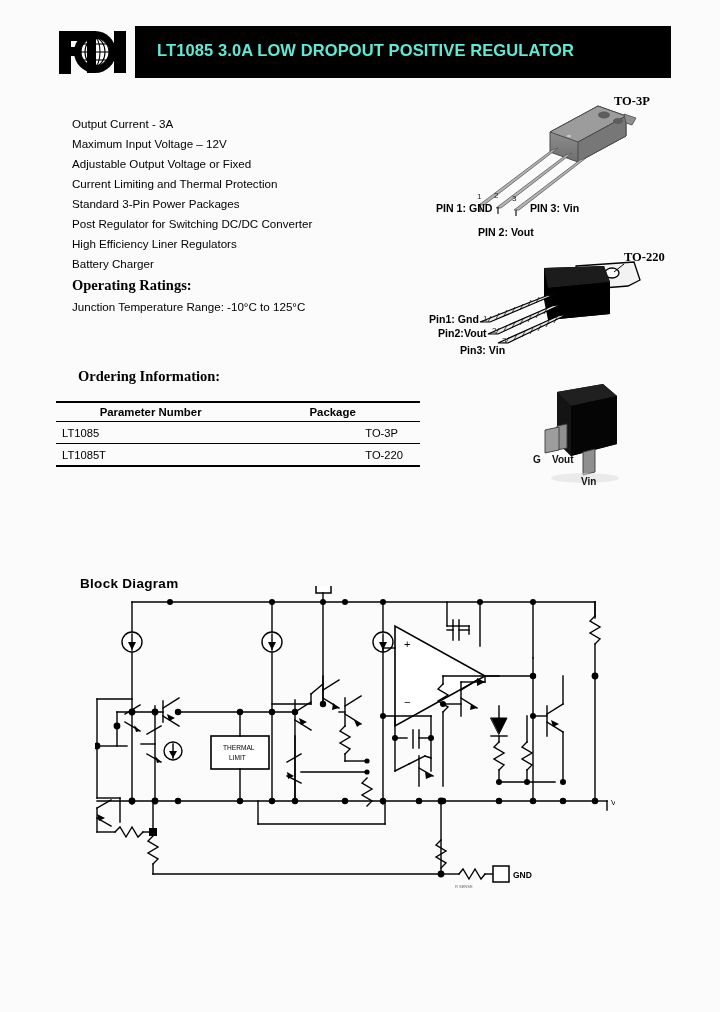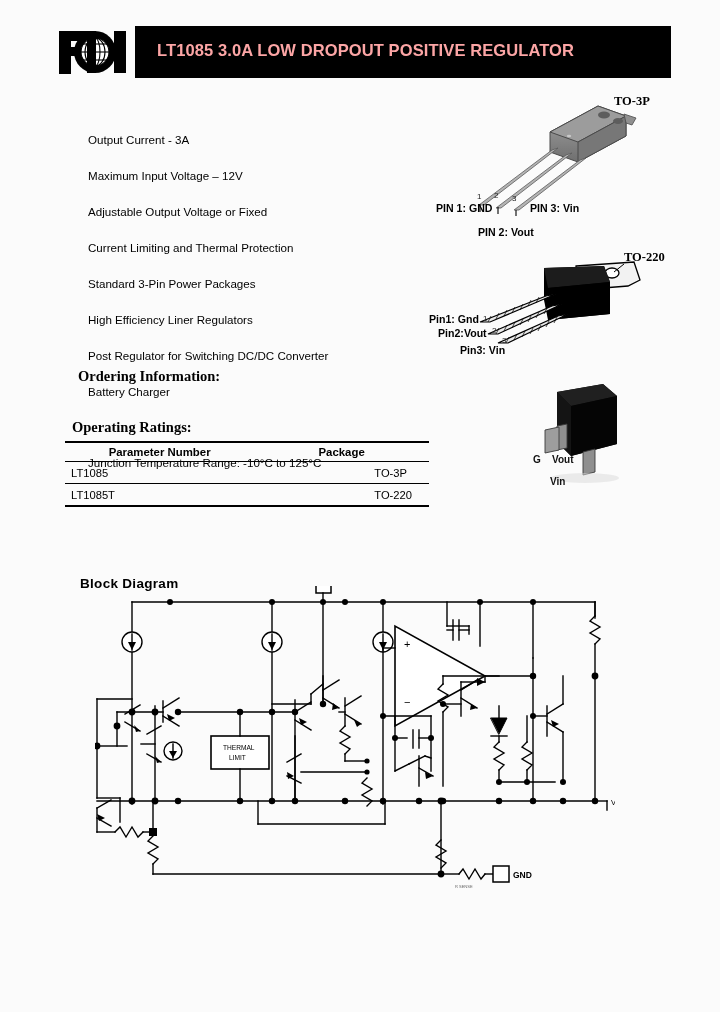--- a/index.html
+++ b/index.html
@@ -36,21 +36,21 @@
   }
   .title-bar {
     position: absolute;
     left: 78px; top: 0;
     width: 536px; height: 52px;
     background: #000;
   }
   .title-text {
     position: absolute;
     left: 22px; top: 15px;
-    color: #fca5a5;
+    color: #5eead4;
     font-size: 16.5px;
     font-weight: bold;
     letter-spacing: 0.1px;
     white-space: nowrap;
   }
 
   
   .leftcol {
     position: absolute;
     left: 72px; top: 114px;
@@ -60,39 +60,38 @@
     font-family: "Liberation Serif", serif;
     font-weight: bold;
     font-size: 14.5px;
     margin: 0 0 2px 0;
     line-height: 1.35;
   }
   .sec-head.tight { margin-top: 2px; }
   .bullet-line {
     font-size: 11.6px;
     line-height: 1.72;
-    margin: 16px;
+    margin: 0;
     white-space: nowrap;
   }
 
   
   .ord-head {
     position: absolute;
     left: 78px; top: 368px;
     font-family: "Liberation Serif", serif;
     font-weight: bold;
     font-size: 14.5px;
   }
   table.ordering {
     position: absolute;
-    left: 65px; top: 401px;
+    left: 56px; top: 401px;
     width: 364px;
     border-collapse: collapse;
     font-size: 11.2px;
-    margin-top: 40px;
   }
   table.ordering th, table.ordering td {
     text-align: left;
     padding: 2px 0 2px 6px;
     font-weight: normal;
   }
   table.ordering thead th {
     border-top: 2px solid #000;
     border-bottom: 1.6px solid #000;
     font-weight: bold;
@@ -184,22 +183,22 @@
   </div>
 
   <div class="leftcol">
 
     <div class="bullet-line">Output Current - 3A</div>
     <div class="bullet-line">Maximum Input Voltage – 12V</div>
     <div class="bullet-line">Adjustable Output Voltage or Fixed</div>
     <div class="bullet-line">Current Limiting and Thermal Protection</div>
     <div class="bullet-line">Standard 3-Pin Power Packages</div>
 
+    <div class="bullet-line">Post Regulator for Switching DC/DC Converter</div>
     <div class="bullet-line">High Efficiency Liner Regulators</div>
-    <div class="bullet-line">Post Regulator for Switching DC/DC Converter</div>
     <div class="bullet-line">Battery Charger</div>
 
     <div class="sec-head tight">Operating Ratings:</div>
     <div class="bullet-line">Junction Temperature Range: -10°C to 125°C</div>
   </div>
 
   <div class="ord-head">Ordering Information:</div>
 
   <table class="ordering">
     <thead>
@@ -329,21 +328,21 @@
         <polygon points="52,54 62,52 62,76 52,78"></polygon>
         <polygon points="78,80 90,77 90,100 78,103"></polygon>
       </g>
       <polygon points="40,58 54,55 54,78 40,81" fill="#9d9d9d" stroke="#3a3a3a" stroke-width="0.9"></polygon>
 
       <ellipse cx="80" cy="106" rx="34" ry="5" fill="#d9d9d9" opacity="0.5"></ellipse>
     </svg>
 
     <div class="dpak-label" style="left:28px; top:82px;">G</div>
     <div class="dpak-label" style="left:47px; top:82px;">Vout</div>
-    <div class="dpak-label" style="left:45px; top:104px;">Vin</div>
+    <div class="dpak-label" style="left:76px; top:104px;">Vin</div>
   </div>
 
   <div class="bd-title">Block   Diagram</div>
 
   <div class="bd-wrap">
     <svg width="520" height="320" viewBox="0 0 520 320" xmlns="http://www.w3.org/2000/svg">
       <g stroke="#000" stroke-width="1.4" fill="none" stroke-linecap="square">
 
         <rect x="221" y="-8" width="15" height="15" fill="#fff" stroke="#000" stroke-width="1.5"></rect>
         <line x1="228" y1="7" x2="228" y2="16"></line>

